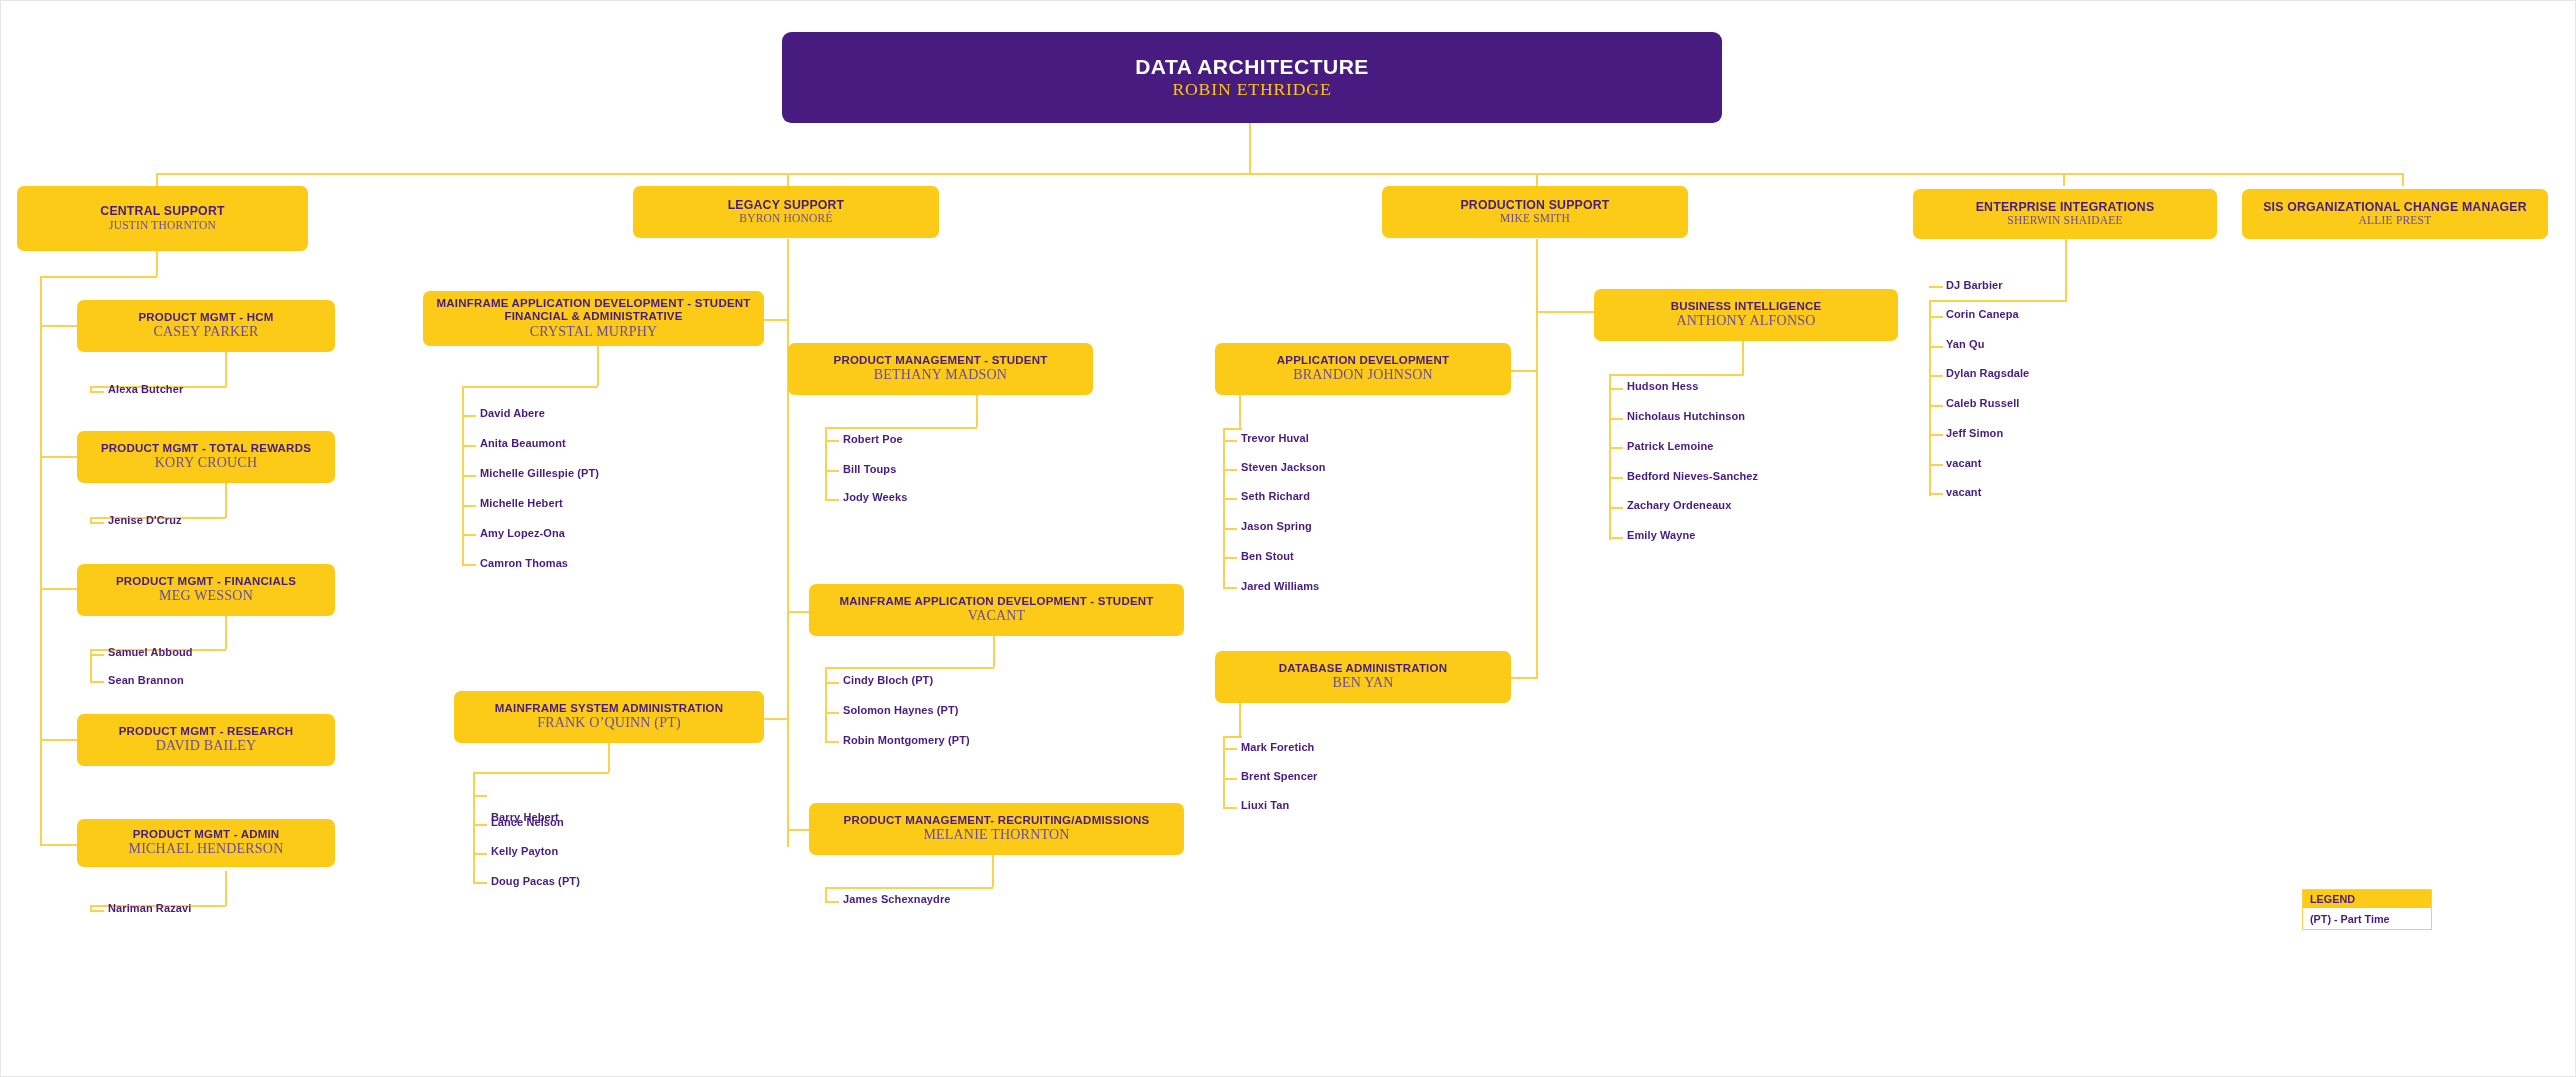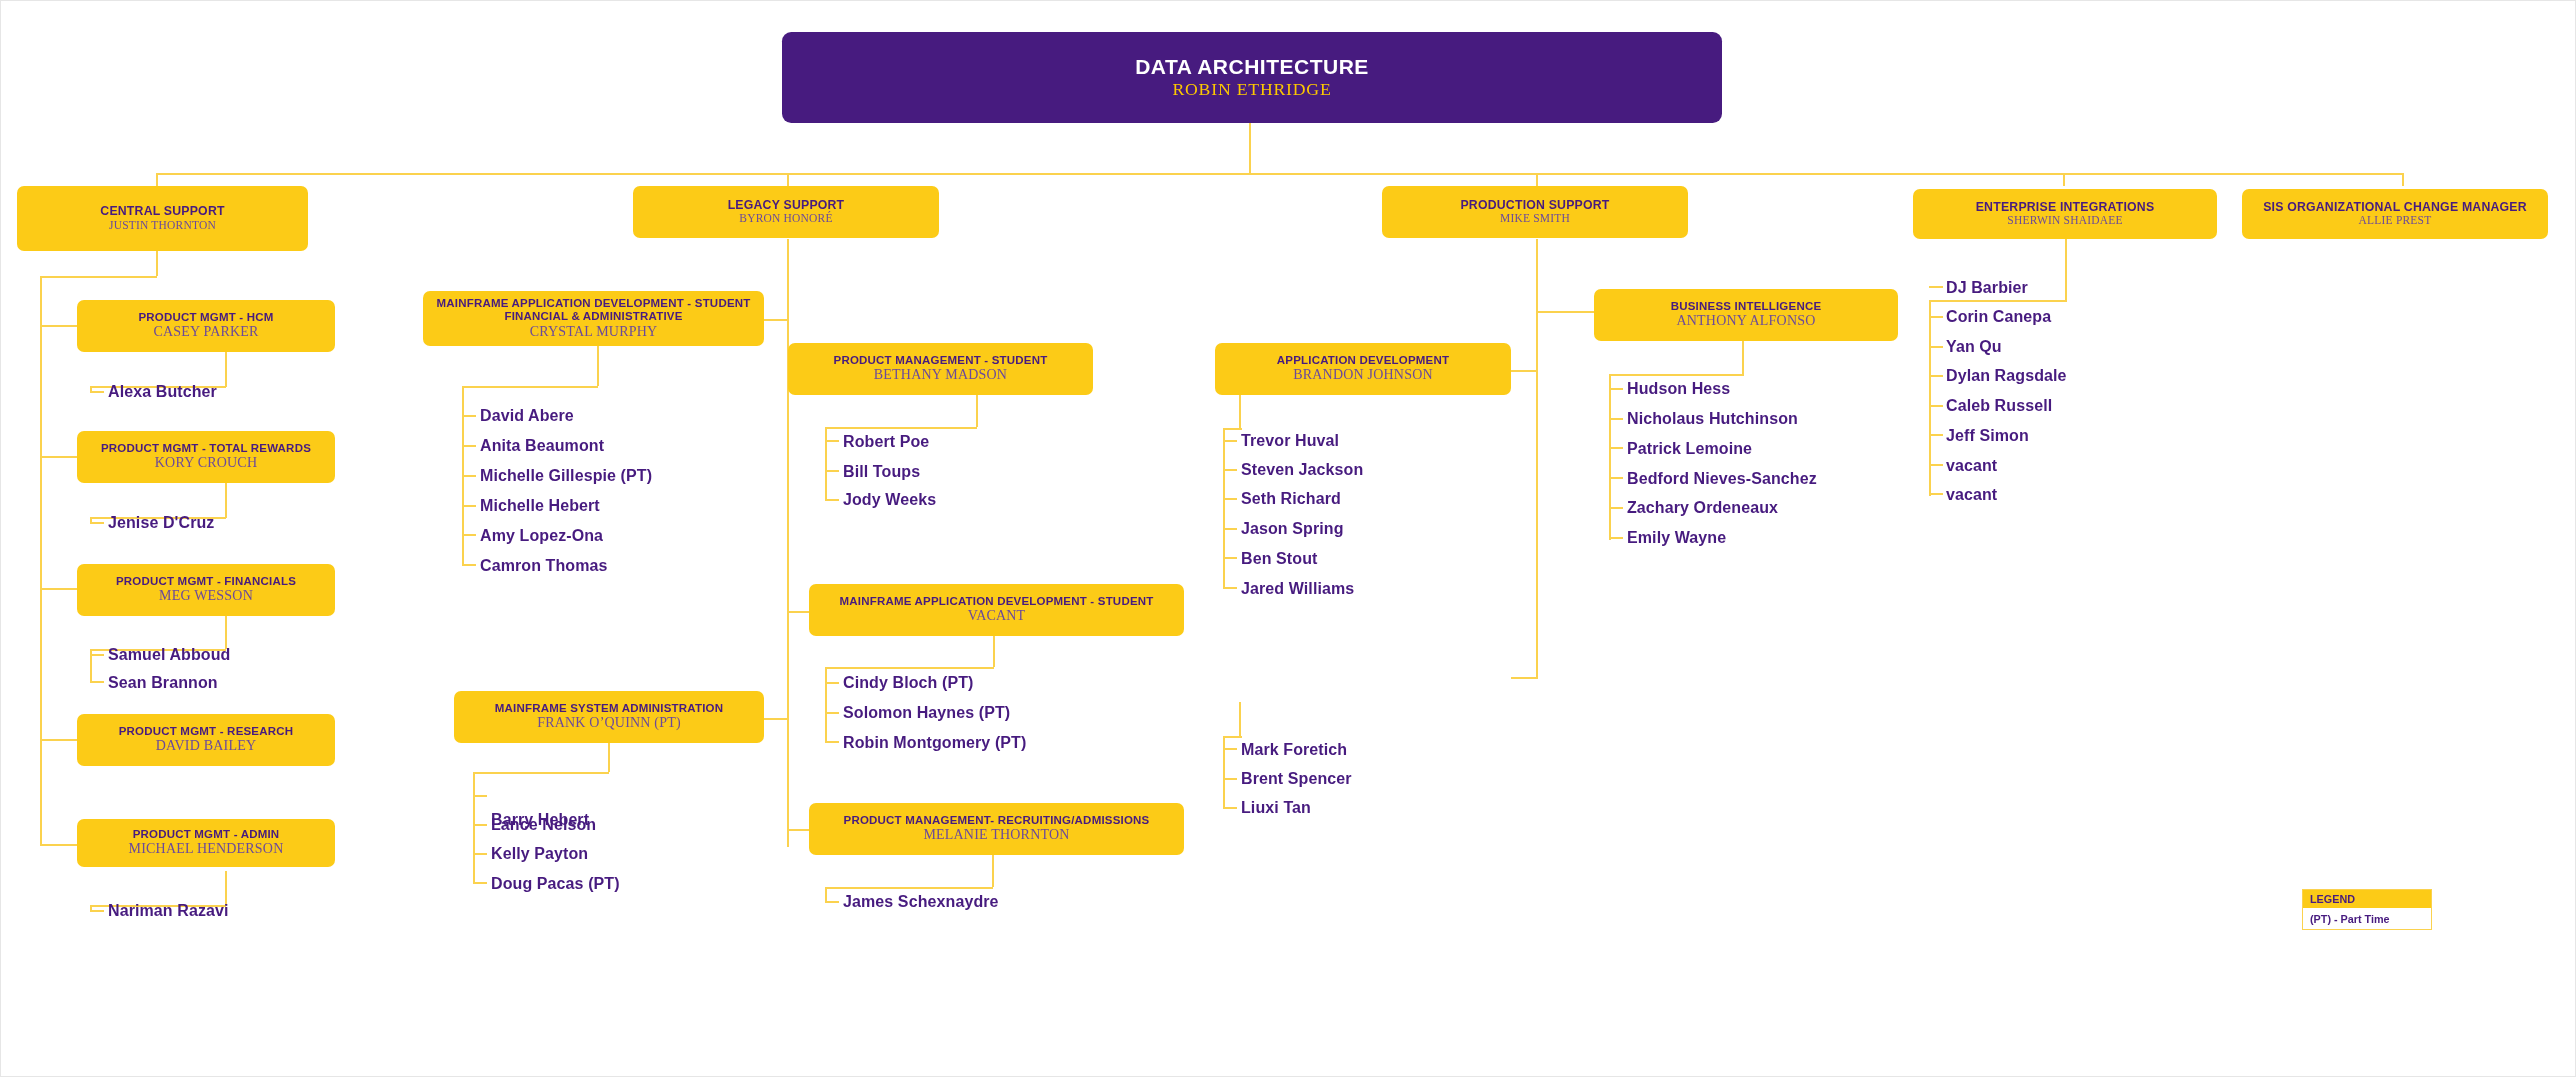--- a/index.html
+++ b/index.html
@@ -60,21 +60,21 @@
     position:absolute;
     background:#FBD24E;
     z-index:1;
   }
   .ln.h{height:1.5px;}
   .ln.v{width:1.5px;}
 
   
   .staff{
     position:absolute;
-    font-size:16px;
+    font-size:11px;
     font-weight:bold;
     color:#471B7F;
     white-space:nowrap;
     z-index:4;
     letter-spacing:0.1px;
   }
 
   
   #legend{
     position:absolute;
@@ -318,20 +318,24 @@
   <div class="node dept small" style="left:809px;top:803px;width:375px;height:52px;">
     <div class="title">PRODUCT MANAGEMENT- RECRUITING/ADMISSIONS</div>
     <div class="person">MELANIE THORNTON</div>
   </div>
 
   <div class="node dept small" style="left:1215px;top:343px;width:296px;height:52px;">
     <div class="title">APPLICATION DEVELOPMENT</div>
     <div class="person">BRANDON JOHNSON</div>
   </div>
 
+  <div class="node dept small" style="left:1215px;top:651px;width:296px;height:52px;">
+    <div class="title">DATABASE ADMINISTRATION</div>
+    <div class="person">BEN YAN</div>
+  </div>
 
   <div class="node dept small" style="left:1594px;top:289px;width:304px;height:52px;">
     <div class="title">BUSINESS INTELLIGENCE</div>
     <div class="person">ANTHONY ALFONSO</div>
   </div>
 
   <div class="staff" style="left:108px;top:383px;">Alexa Butcher</div>
 
   <div class="staff" style="left:108px;top:514px;">Jenise D'Cruz</div>
 

